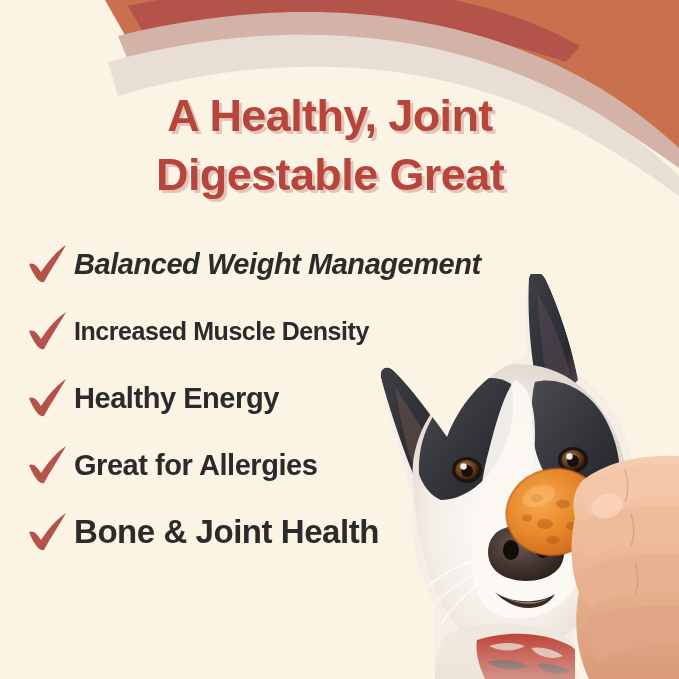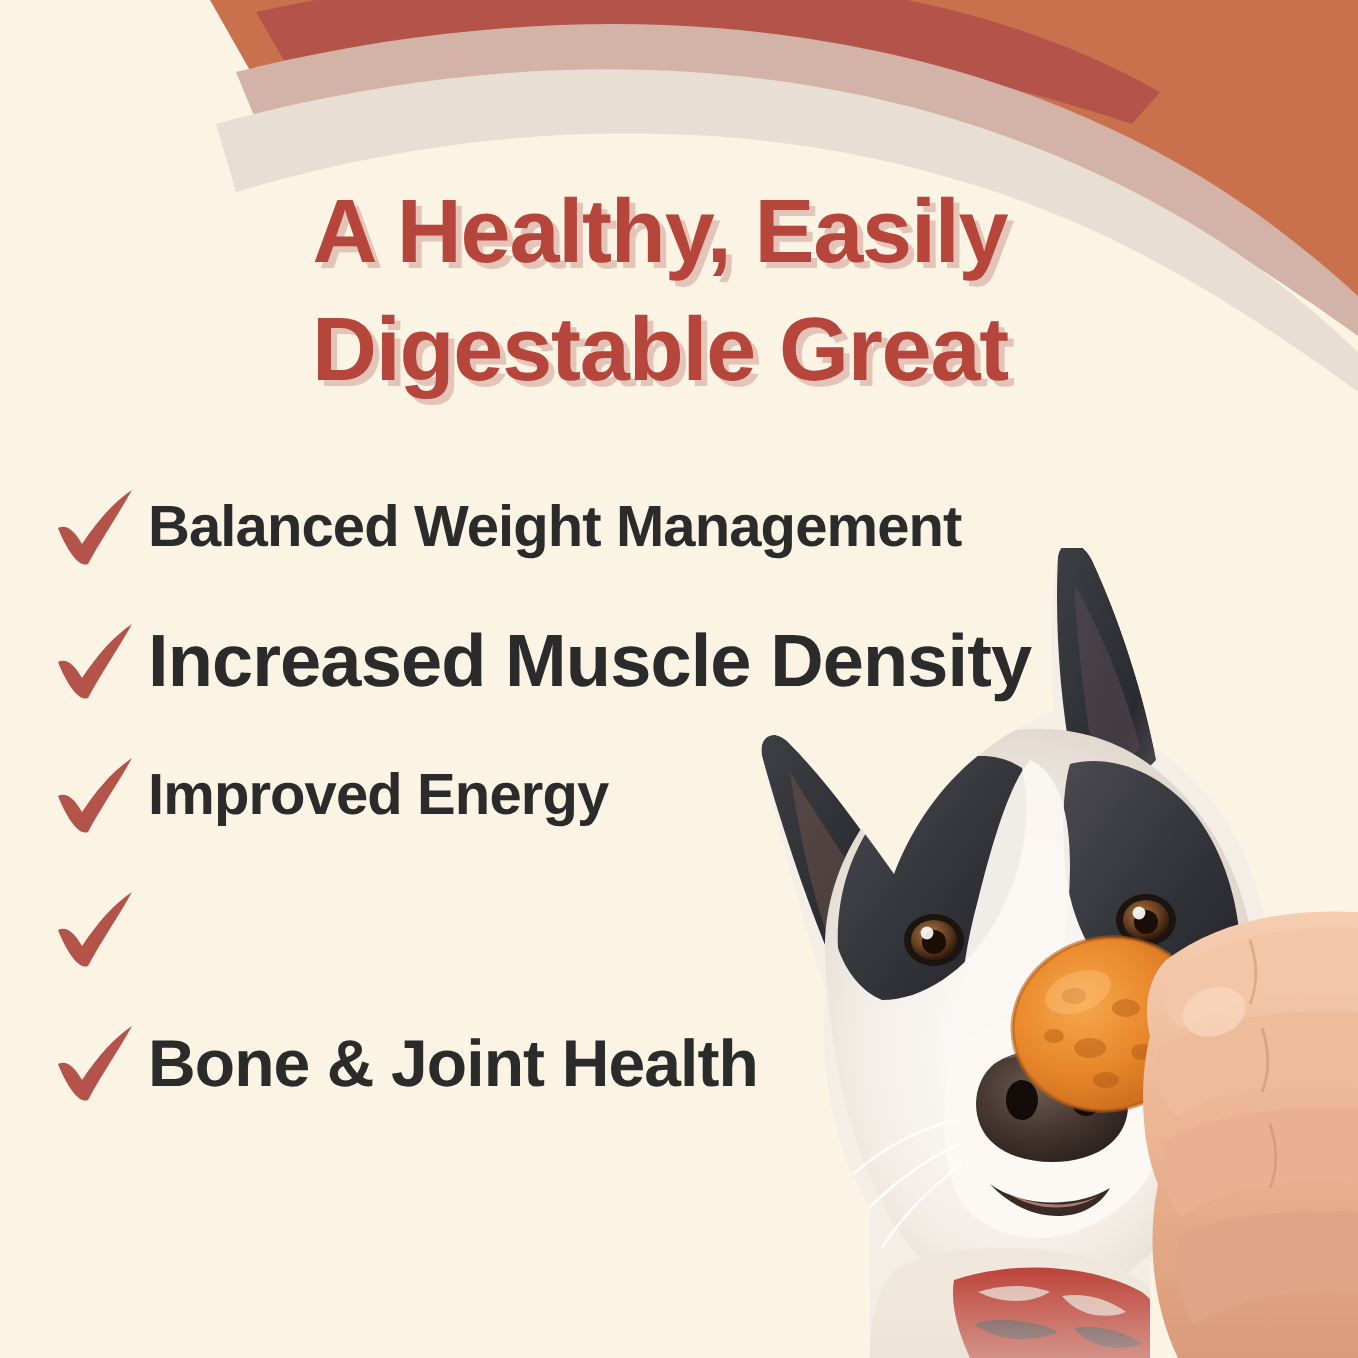--- a/index.html
+++ b/index.html
@@ -57,22 +57,22 @@
   .row{display:flex;align-items:center;height:52px;margin-bottom:15px;}
   .chk{width:52px;min-width:52px;height:46px;position:relative;}
   .chk svg{position:absolute;left:0;top:0;}
   .row-label{
     color:#2B2B2B;
     font-weight:800;
     font-size:29px;
     letter-spacing:-0.45px;
     white-space:nowrap;
   }
-  .r0 .row-label{font-size:29px;}
-  .r1 .row-label{font-size:37px;}
+  .r0 .row-label{font-size:29px;font-style:italic;}
+  .r1 .row-label{font-size:25px;}
   .r2 .row-label{font-size:29px;}
   .r3 .row-label{font-size:29px;}
   .r4 .row-label{font-size:33px;}
 </style>
 </head>
 <body>
 
 <div id="card">
 
   <div>
@@ -253,21 +253,21 @@
         <path d="M292,240 C296,252 296,262 292,272"></path>
         <path d="M296,288 C300,300 300,310 296,320"></path>
       </g>
       <ellipse cx="268" cy="232" rx="16" ry="12" transform="rotate(-18 268 232)" fill="#FBDCC4" opacity=".6"></ellipse>
     </g>
   </svg>
 
   <div id="content">
 
     <div id="title">
-      <span class="tl">A Healthy, Easily</span>
+      <span class="tl">A Healthy, Joint</span>
       <span class="tl">Digestable Great</span>
     </div>
 
     <div id="list">
 
       <div class="row r0">
         <span class="chk">
           <svg width="52" height="46" viewBox="0 0 52 46">
             <path d="M7,23 C11,21 15,24 19,31 C27,19 35,10 44,4 C38,15 29,28 22,41 C17,43 11,33 7,23 Z" fill="#B4534A"></path>
           </svg>
@@ -283,29 +283,30 @@
         </span>
         <span class="row-label">Increased Muscle Density</span>
       </div>
 
       <div class="row r2">
         <span class="chk">
           <svg width="52" height="46" viewBox="0 0 52 46">
             <path d="M7,23 C11,21 15,24 19,31 C27,19 35,10 44,4 C38,15 29,28 22,41 C17,43 11,33 7,23 Z" fill="#B4534A"></path>
           </svg>
         </span>
-        <span class="row-label">Improved Energy</span>
+        <span class="row-label">Healthy Energy</span>
       </div>
 
       <div class="row r3">
         <span class="chk">
           <svg width="52" height="46" viewBox="0 0 52 46">
             <path d="M7,23 C11,21 15,24 19,31 C27,19 35,10 44,4 C38,15 29,28 22,41 C17,43 11,33 7,23 Z" fill="#B4534A"></path>
           </svg>
         </span>
+        <span class="row-label">Great for Allergies</span>
       </div>
 
       <div class="row r4">
         <span class="chk">
           <svg width="52" height="46" viewBox="0 0 52 46">
             <path d="M7,23 C11,21 15,24 19,31 C27,19 35,10 44,4 C38,15 29,28 22,41 C17,43 11,33 7,23 Z" fill="#B4534A"></path>
           </svg>
         </span>
         <span class="row-label">Bone &amp; Joint Health</span>
       </div>

